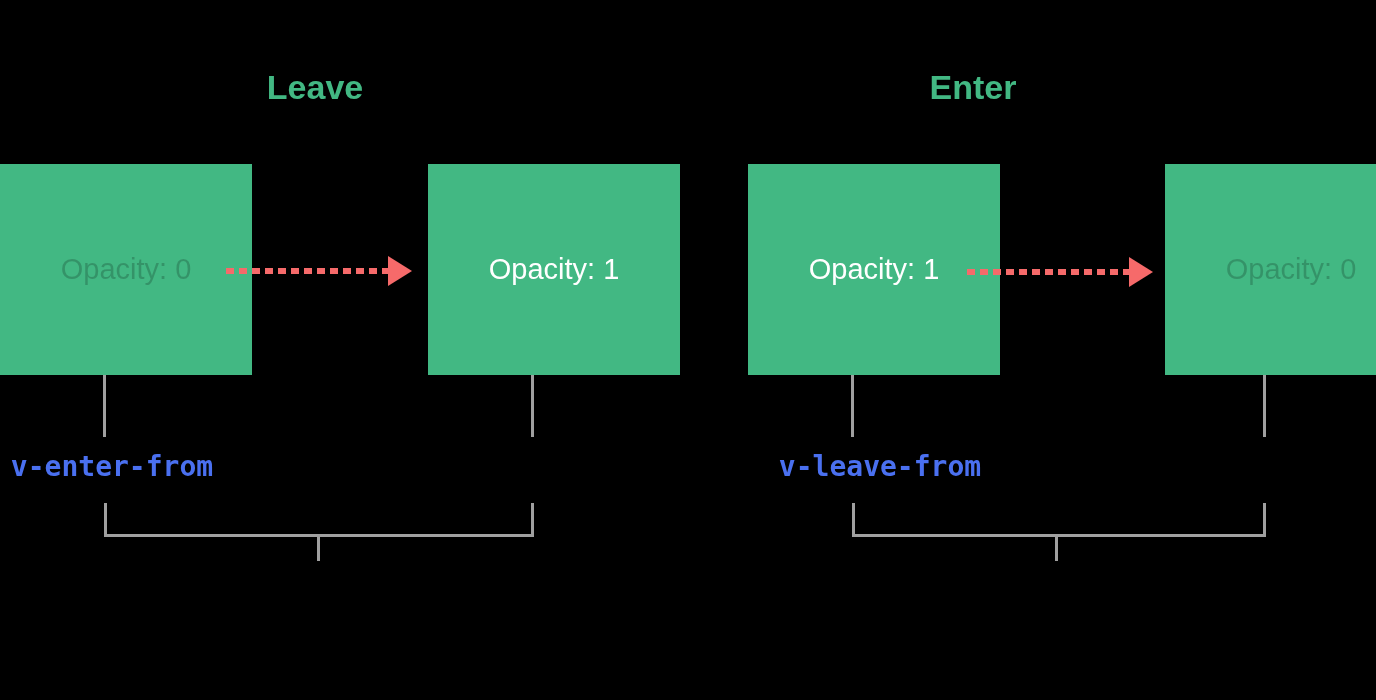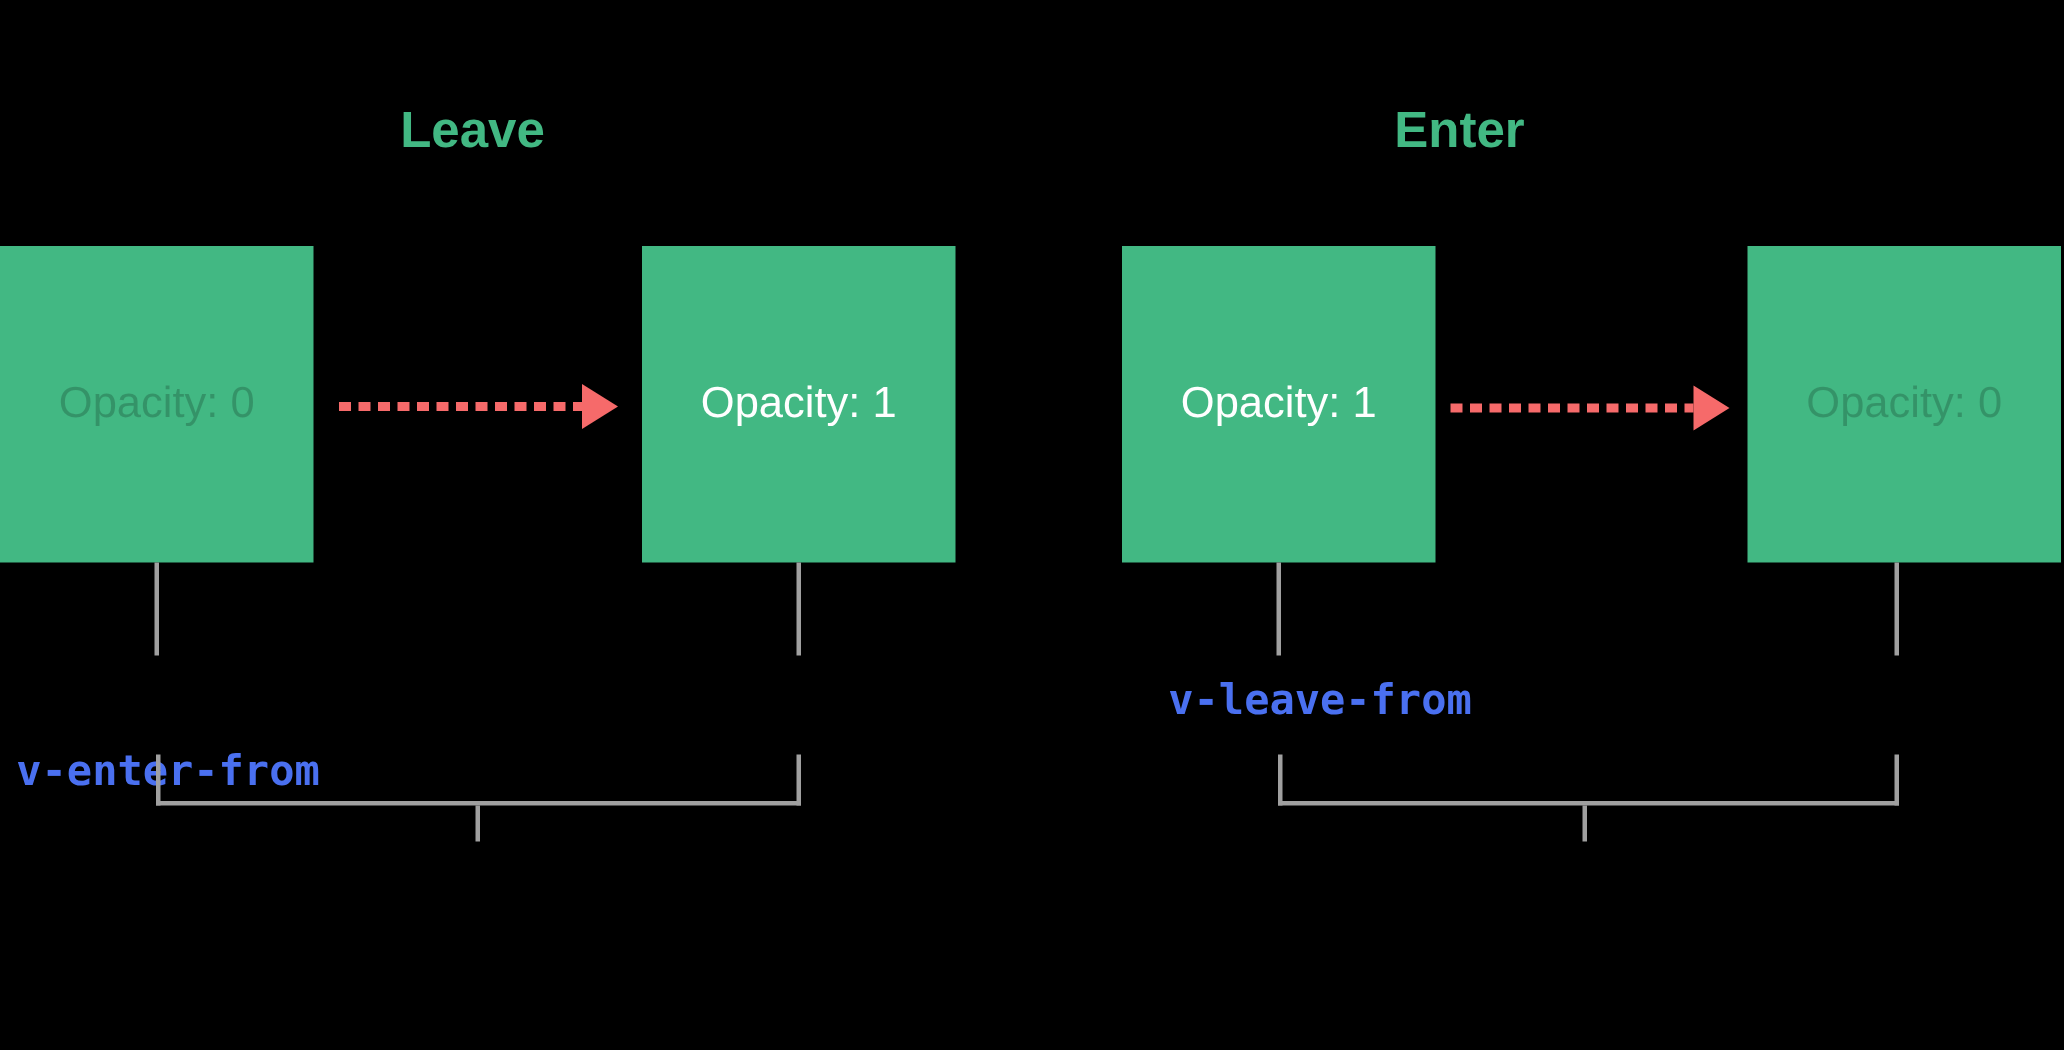--- a/index.html
+++ b/index.html
@@ -27,21 +27,21 @@
     font-size:34px;
     font-weight:bold;
     line-height:1;
     white-space:nowrap;
   }
   .title-enter{left:315px;}
   .title-leave{left:973px;}
   .box{
     position:absolute;
     top:164px;
-    width:209px;height:211px;
+    width:252px;height:211px;
     background:var(--box-green);
     display:flex;align-items:center;justify-content:center;
   }
   .box-1{left:0;}
   .box-2{left:428px;}
   .box-3{left:748px;}
   .box-4{left:1165px;}
   .box-label{
     font-size:29px;
     line-height:1;
@@ -69,21 +69,21 @@
     position:absolute;
     top:453px;
     transform:translateX(-50%);
     color:var(--label-blue);
     font-family:"DejaVu Sans Mono","Liberation Mono",monospace;
     font-size:28px;
     font-weight:bold;
     line-height:28px;
     white-space:nowrap;
   }
-  .cl-enter-from{left:112px;margin-top:47px;}
+  .cl-enter-from{left:112px;}
   .cl-enter-to{left:535px;}
   .cl-leave-from{left:880px;}
   .cl-leave-to{left:1267px;}
   .bracket{
     position:absolute;
     top:503px;height:34px;
     border-left:3px solid var(--line-gray);
     border-right:3px solid var(--line-gray);
     border-bottom:3px solid var(--line-gray);
     box-sizing:border-box;

